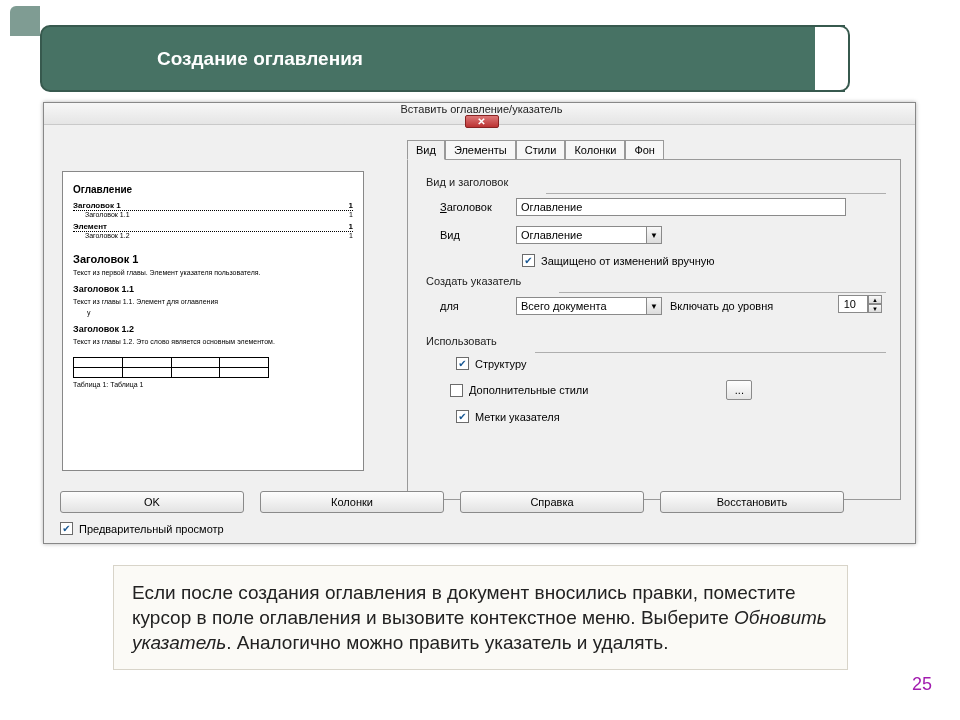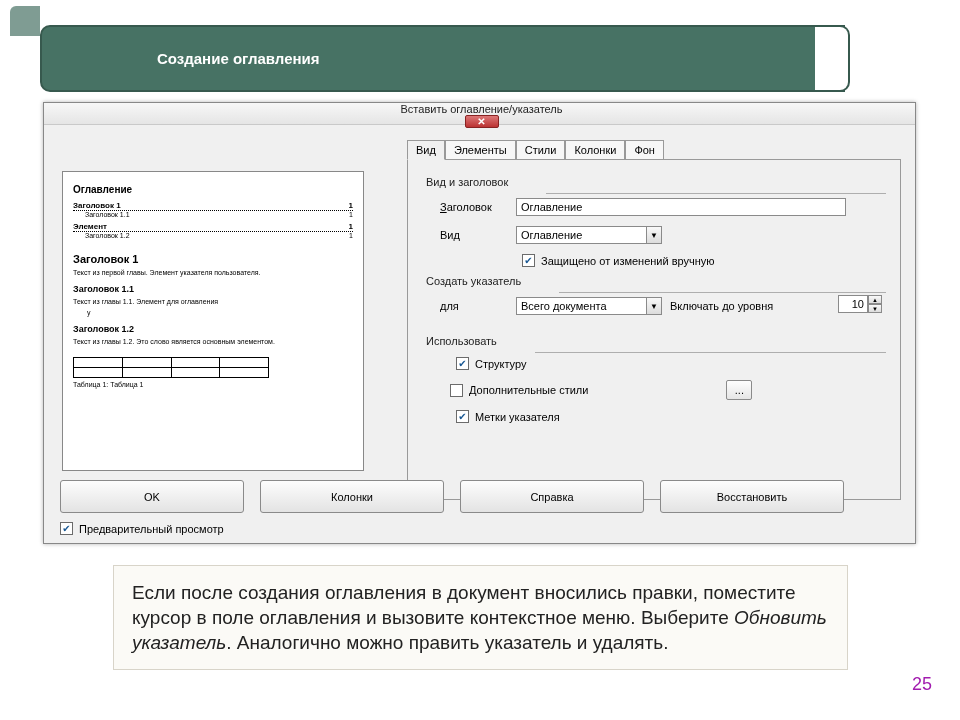--- a/index.html
+++ b/index.html
@@ -2,21 +2,21 @@
 <html><head>
 <meta charset="utf-8">
 <style>
   * { box-sizing: border-box; margin: 0; padding: 0; }
   body { font-family: Tahoma, Arial, sans-serif; background: #fff; width: 960px; height: 720px; position: relative; font-size: 11px; }
 
   
   .slide-bg { position: absolute; inset: 0; background: #fff; }
   .deco-strip { position: absolute; top: 6px; left: 10px; height: 30px; width: 30px; background: #7f9c93; border-top-left-radius: 6px; }
   .title-bar { position: absolute; top: 25px; left: 40px; right: 115px; height: 67px; background: #477264; border: 2px solid #37594e; border-radius: 10px 0 0 10px; display: flex; align-items: center; padding-left: 115px; }
-  .title-bar h1 { font-size: 15px; color: #fff; font-weight: bold; }
+  .title-bar h1 { font-size: 19px; color: #fff; font-weight: bold; }
   .title-tab { position: absolute; top: 25px; right: 110px; width: 35px; height: 67px; background: #fff; border: 2px solid #37594e; border-left:none; border-radius: 0 10px 10px 0; }
   .page-num { position: absolute; right: 28px; bottom: 25px; color: #a21caf; font-size: 18px; margin-top: 12px; }
 
   
   .dialog { position: absolute; top: 102px; left: 43px; width: 873px; height: 442px; background: #f0f0f0; border: 1px solid #888; box-shadow: 0 0 4px rgba(0,0,0,.3); }
   .titlebar { height: 22px; background: linear-gradient(#f7f7f7,#e5e5e5); border-bottom:1px solid #c9c9c9; display:flex; justify-content:space-between; align-items:center; padding:0 2px 0 6px; font-size:11px; color:#222;flex-direction:column; }
   .close-btn { width: 34px; height: 17px; background: linear-gradient(#d77,#b33); border:1px solid #822; border-radius: 2px; display:flex; align-items:center; justify-content:center; color:#fff; font-size:10px; font-weight:bold; }
   .dialog-body { position:absolute; top:22px; left:0; right:0; bottom:0; }
 
   
@@ -46,27 +46,27 @@
   .form-row label { width:68px; text-decoration:none;}
   .form-row label .acc { text-decoration:underline;}
   input.text { height:18px; border:1px solid #8a8a8a; background:#fff; font-size:11px; padding:0 4px;}
   .combo { display:flex; align-items:center;}
   .combo input { border-right:none;}
   .combo .arrow { width:16px; height:18px; border:1px solid #8a8a8a; background:linear-gradient(#f9f9f9,#dcdcdc); display:flex; align-items:center; justify-content:center; font-size:8px;}
   .chk { display:flex; align-items:center; gap:6px; font-size:11px;}
   .chk .box { width:13px; height:13px; border:1px solid #6b6b6b; background:#fff; display:flex; align-items:center; justify-content:center; font-size:10px; color:#195893;}
   .btn-small { width:26px; height:20px; border:1px solid #8a8a8a; background:linear-gradient(#fefefe,#e5e5e5); border-radius:2px; font-size:11px;}
   .spin { display:flex; align-items:center; position:absolute; right:18px; top:135px;}
-  .spin input { width:30px; height:18px; border:1px solid #8a8a8a; text-align:right; padding-right:3px; font-size:11px;}
+  .spin input { width:30px; height:18px; border:1px solid #8a8a8a; text-align:right; padding-right:11px; font-size:11px;}
   .spin .arrows { width:14px; display:flex; flex-direction:column;}
   .spin .arrows div { height:9px; border:1px solid #8a8a8a; background:linear-gradient(#f9f9f9,#dcdcdc); font-size:6px; display:flex; align-items:center; justify-content:center;}
 
   
   .btn-row { position:absolute; left:16px; right:16px; bottom:30px; display:flex; gap:16px; }
-  .dlg-btn { flex:0 0 184px; height:33px; background:linear-gradient(#fdfdfd,#e3e3e3); border:1px solid #8a8a8a; border-radius:3px; font-size:11px;}
+  .dlg-btn { flex:0 0 184px; height:22px; background:linear-gradient(#fdfdfd,#e3e3e3); border:1px solid #8a8a8a; border-radius:3px; font-size:11px;}
   .preview-chk { position:absolute; left:16px; bottom:8px; }
 
   
   .info-box { position:absolute; left:113px; top:565px; width:735px; border:1px solid #d8d4c9; background:#fbfaf6; padding:14px 18px; font-family:Arial; font-size:19px; line-height:1.32; color:#222; }
   .info-box .ital { font-style:italic; }
 </style>
 </head>
 <body>
 
 <div class="slide-bg">

